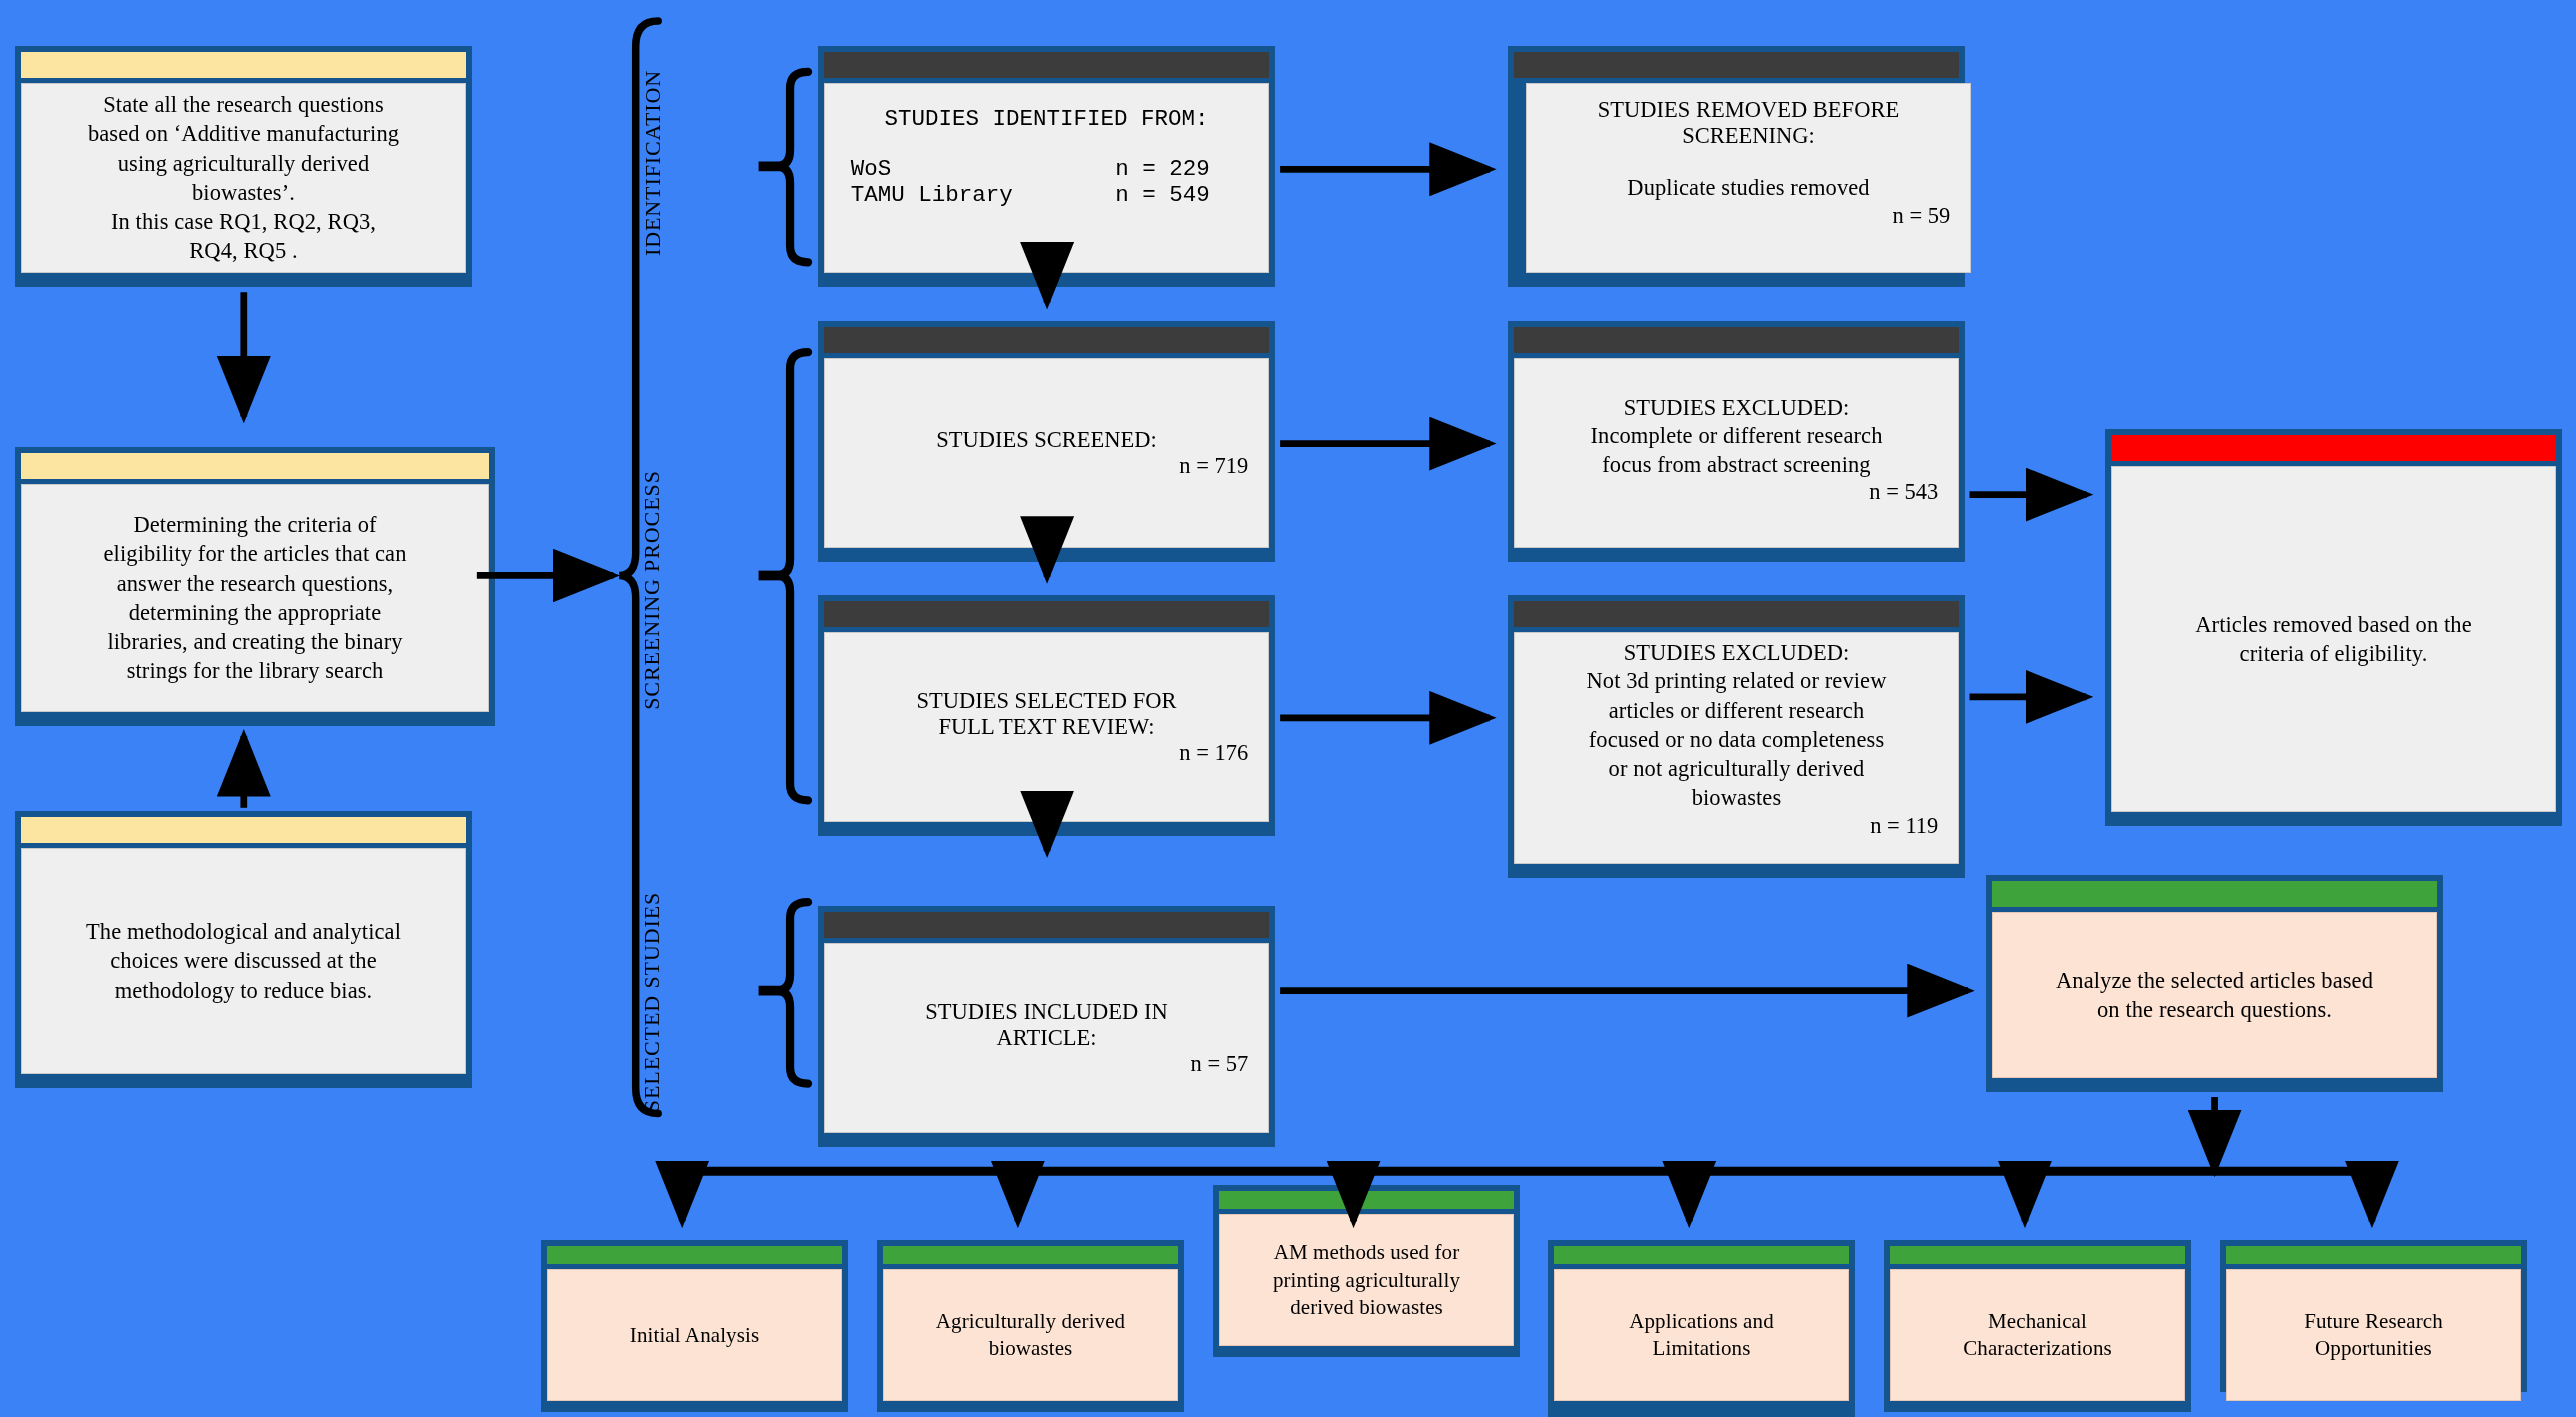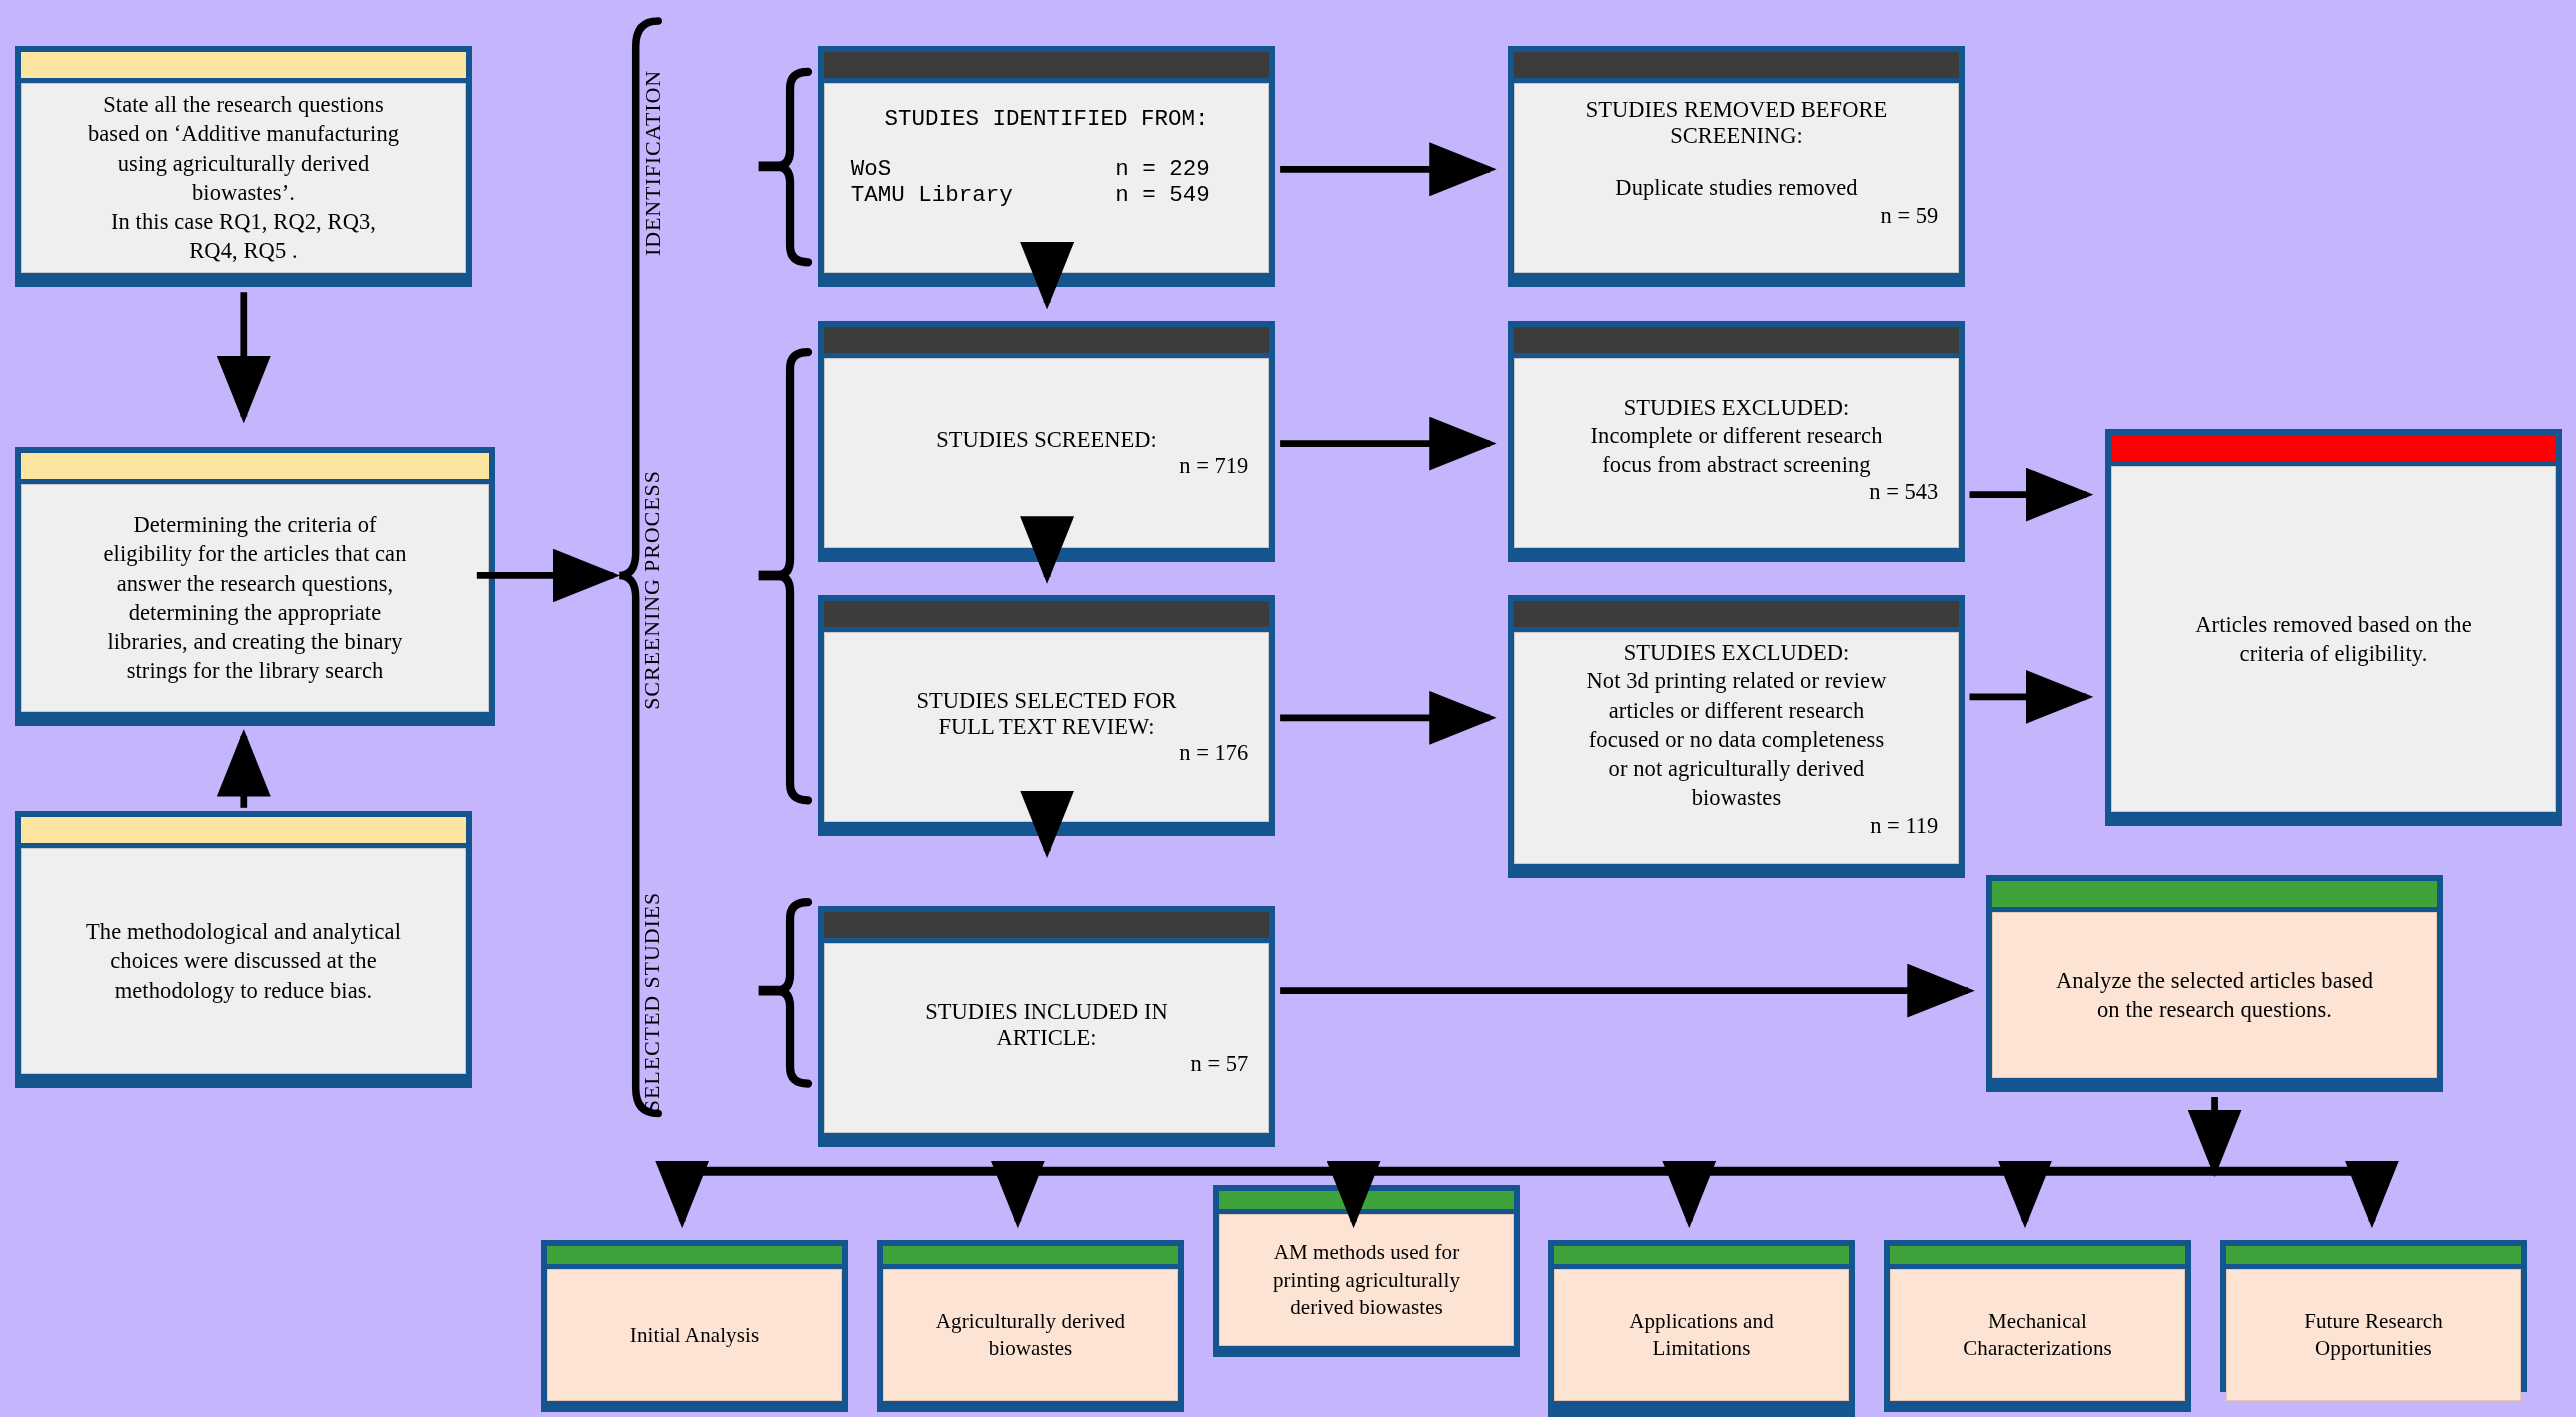--- a/index.html
+++ b/index.html
@@ -1,17 +1,17 @@
 <!DOCTYPE html>
 <html style="font-size:12px"><head>
 <meta charset="utf-8">
 <style>
   html,body{margin:0;padding:0;background:#ffffff;}
   body{font-family:"Liberation Serif","DejaVu Serif",serif;}
-  #canvas{position:relative;width:2576px;height:1417px;background:#c4b5fd;overflow:hidden;}
+  #canvas{position:relative;width:2576px;height:1417px;background:#3b82f6;overflow:hidden;}
 
   
   .node{position:absolute;box-sizing:border-box;background:#15558F;
         border:0.7px solid #15558F;padding:5.2px;}
   .node .bar{height:25.5px;width:100%;box-sizing:border-box;}
   .node .body{box-sizing:border-box;background:#EFEFEF;border:0.7px solid #c9c9c9;
               width:100%;display:flex;flex-direction:column;align-items:center;
               justify-content:center;text-align:center;}
   .node .bar{margin-bottom:5.2px;}
   .bar-dark{background:#3C3C3C;}
@@ -112,21 +112,21 @@
     <div class="bar bar-dark"></div>
     <div class="body" style="height:190px;">
       <div class="n-center">STUDIES INCLUDED IN</div>
       <div class="n-center">ARTICLE:</div>
       <div class="n-right">n = 57</div>
     </div>
   </div>
 
   <div class="node" style="left:1508px;top:46px;width:457px;height:241px;">
     <div class="bar bar-dark"></div>
-    <div class="body" style="height:190px;justify-content:flex-start;padding-top:13.5px;">
+    <div class="body" style="height:190px;justify-content:flex-start;padding-top:13.5px;margin-left:12px;">
       <div class="caps">STUDIES REMOVED BEFORE</div>
       <div class="caps">SCREENING:</div>
       <div class="blank"></div>
       <div class="blank"></div>
       <div class="txt">Duplicate  studies removed</div>
       <div class="n-right">n = 59</div>
     </div>
   </div>
 
   <div class="node" style="left:1508px;top:321px;width:457px;height:241px;">

